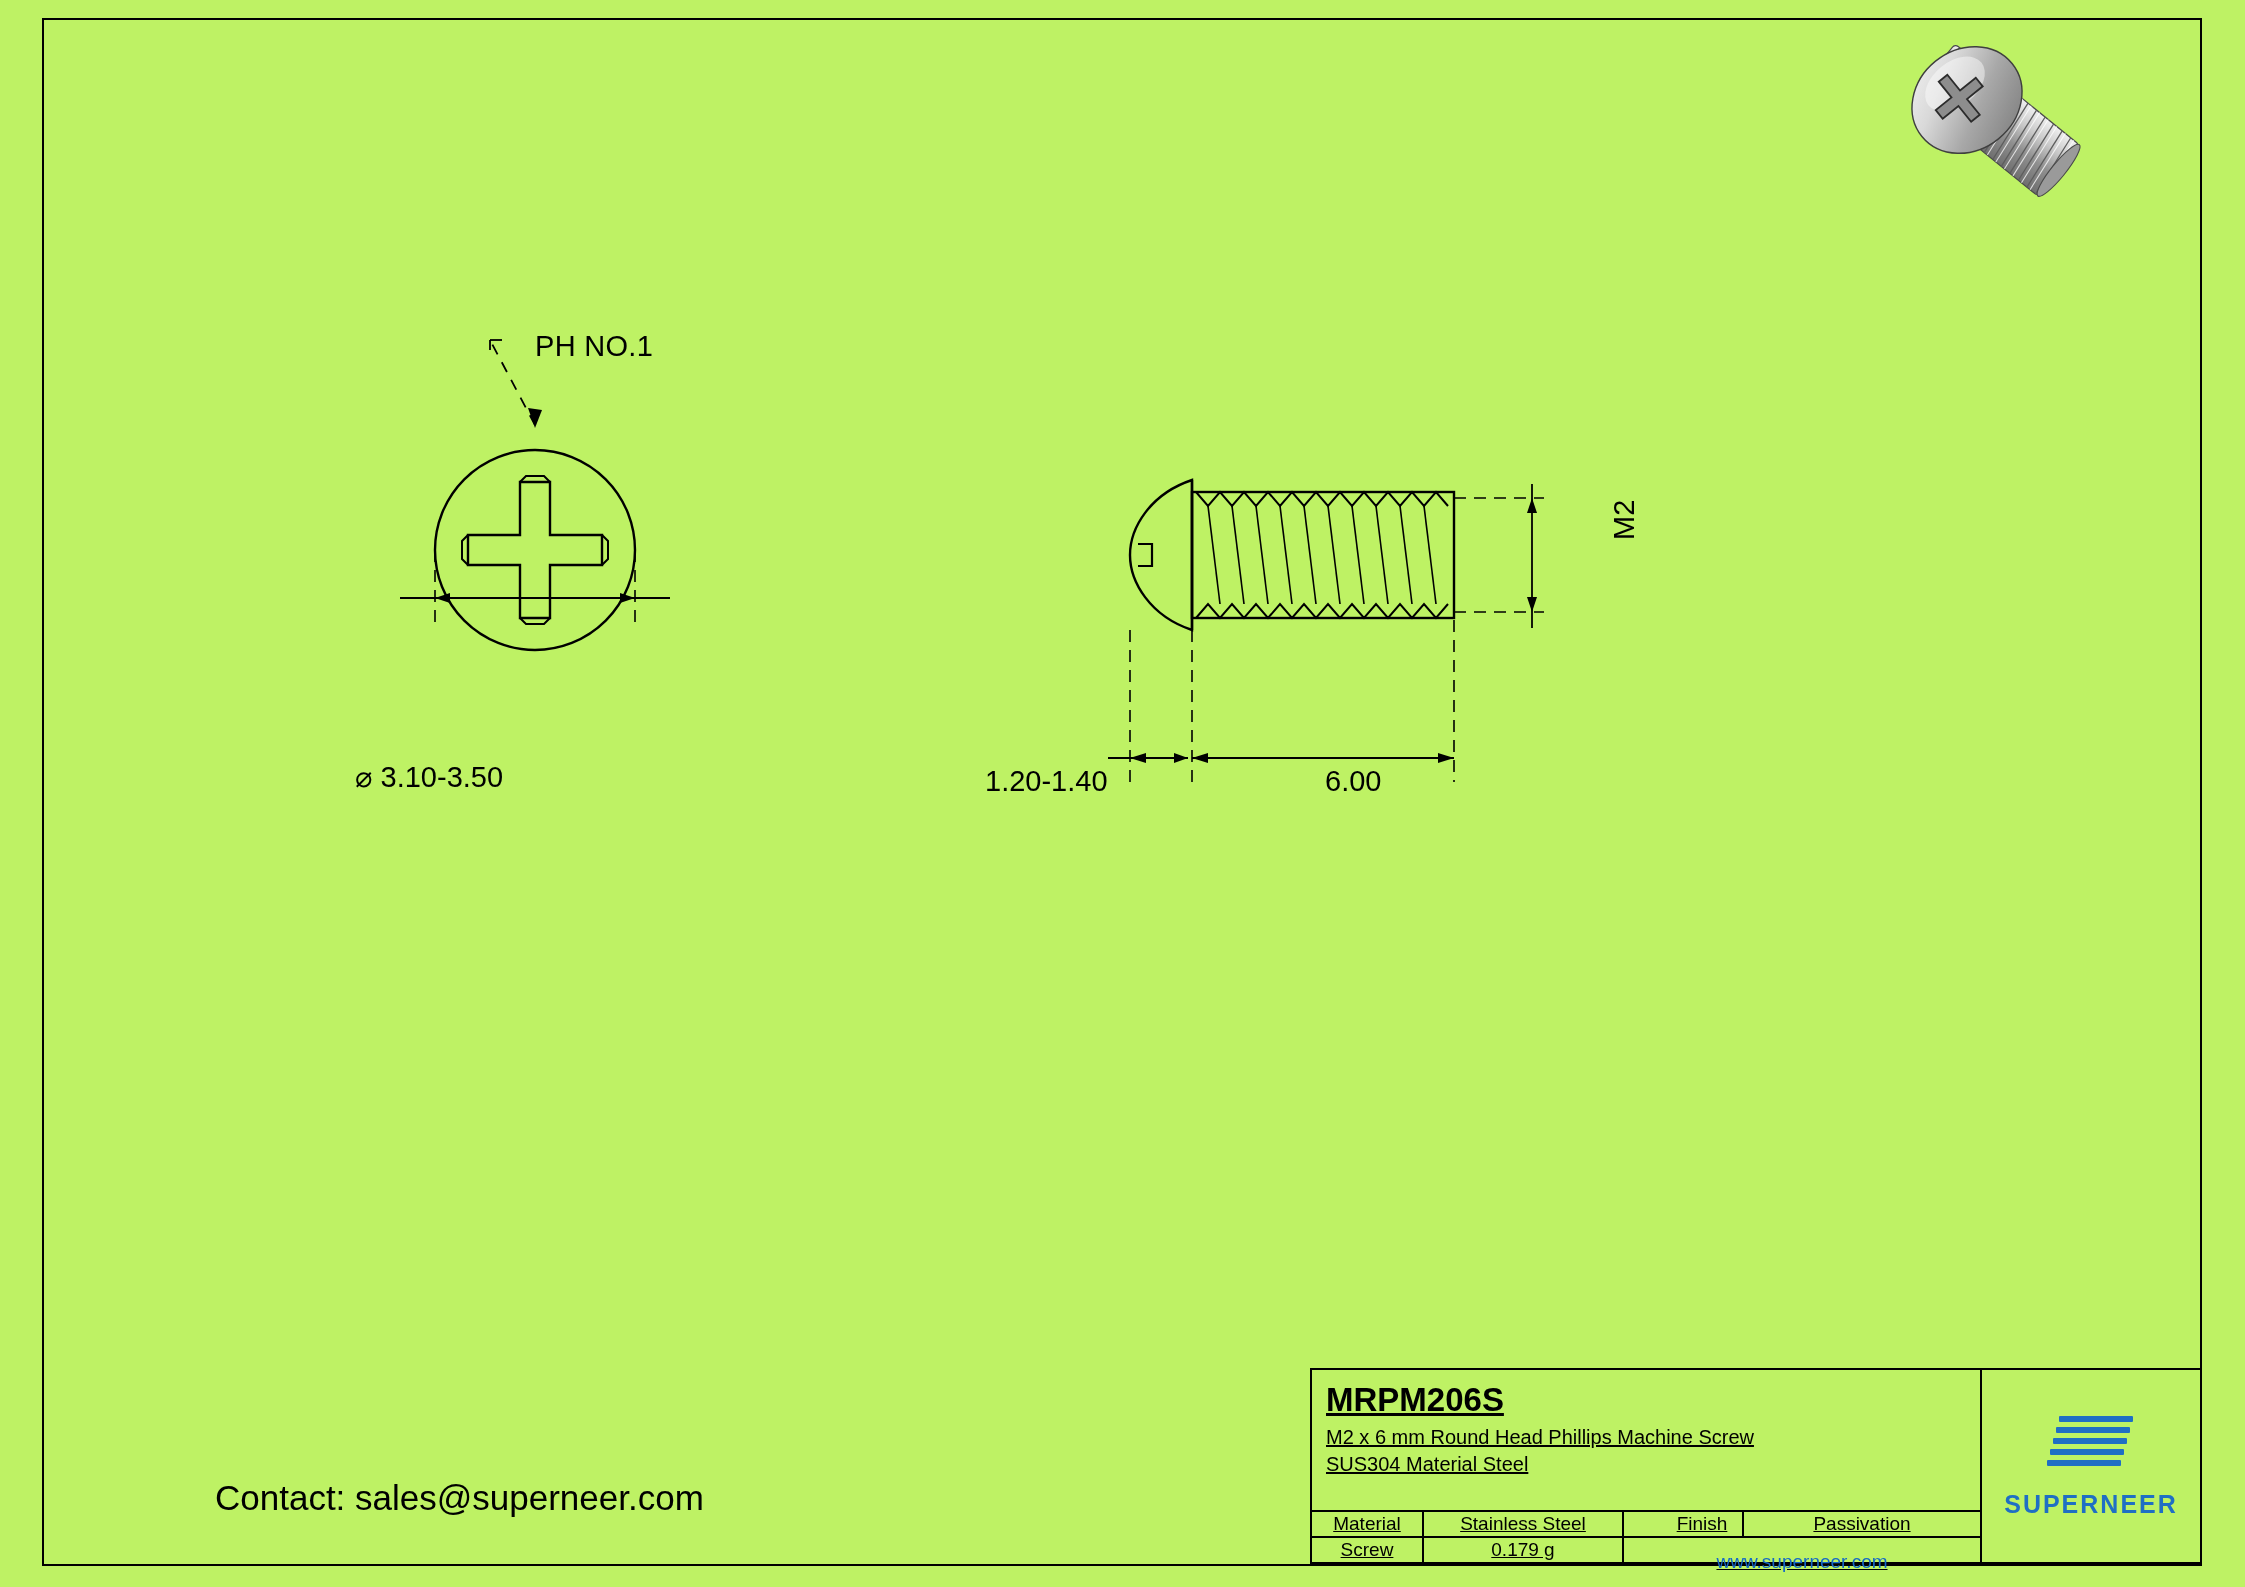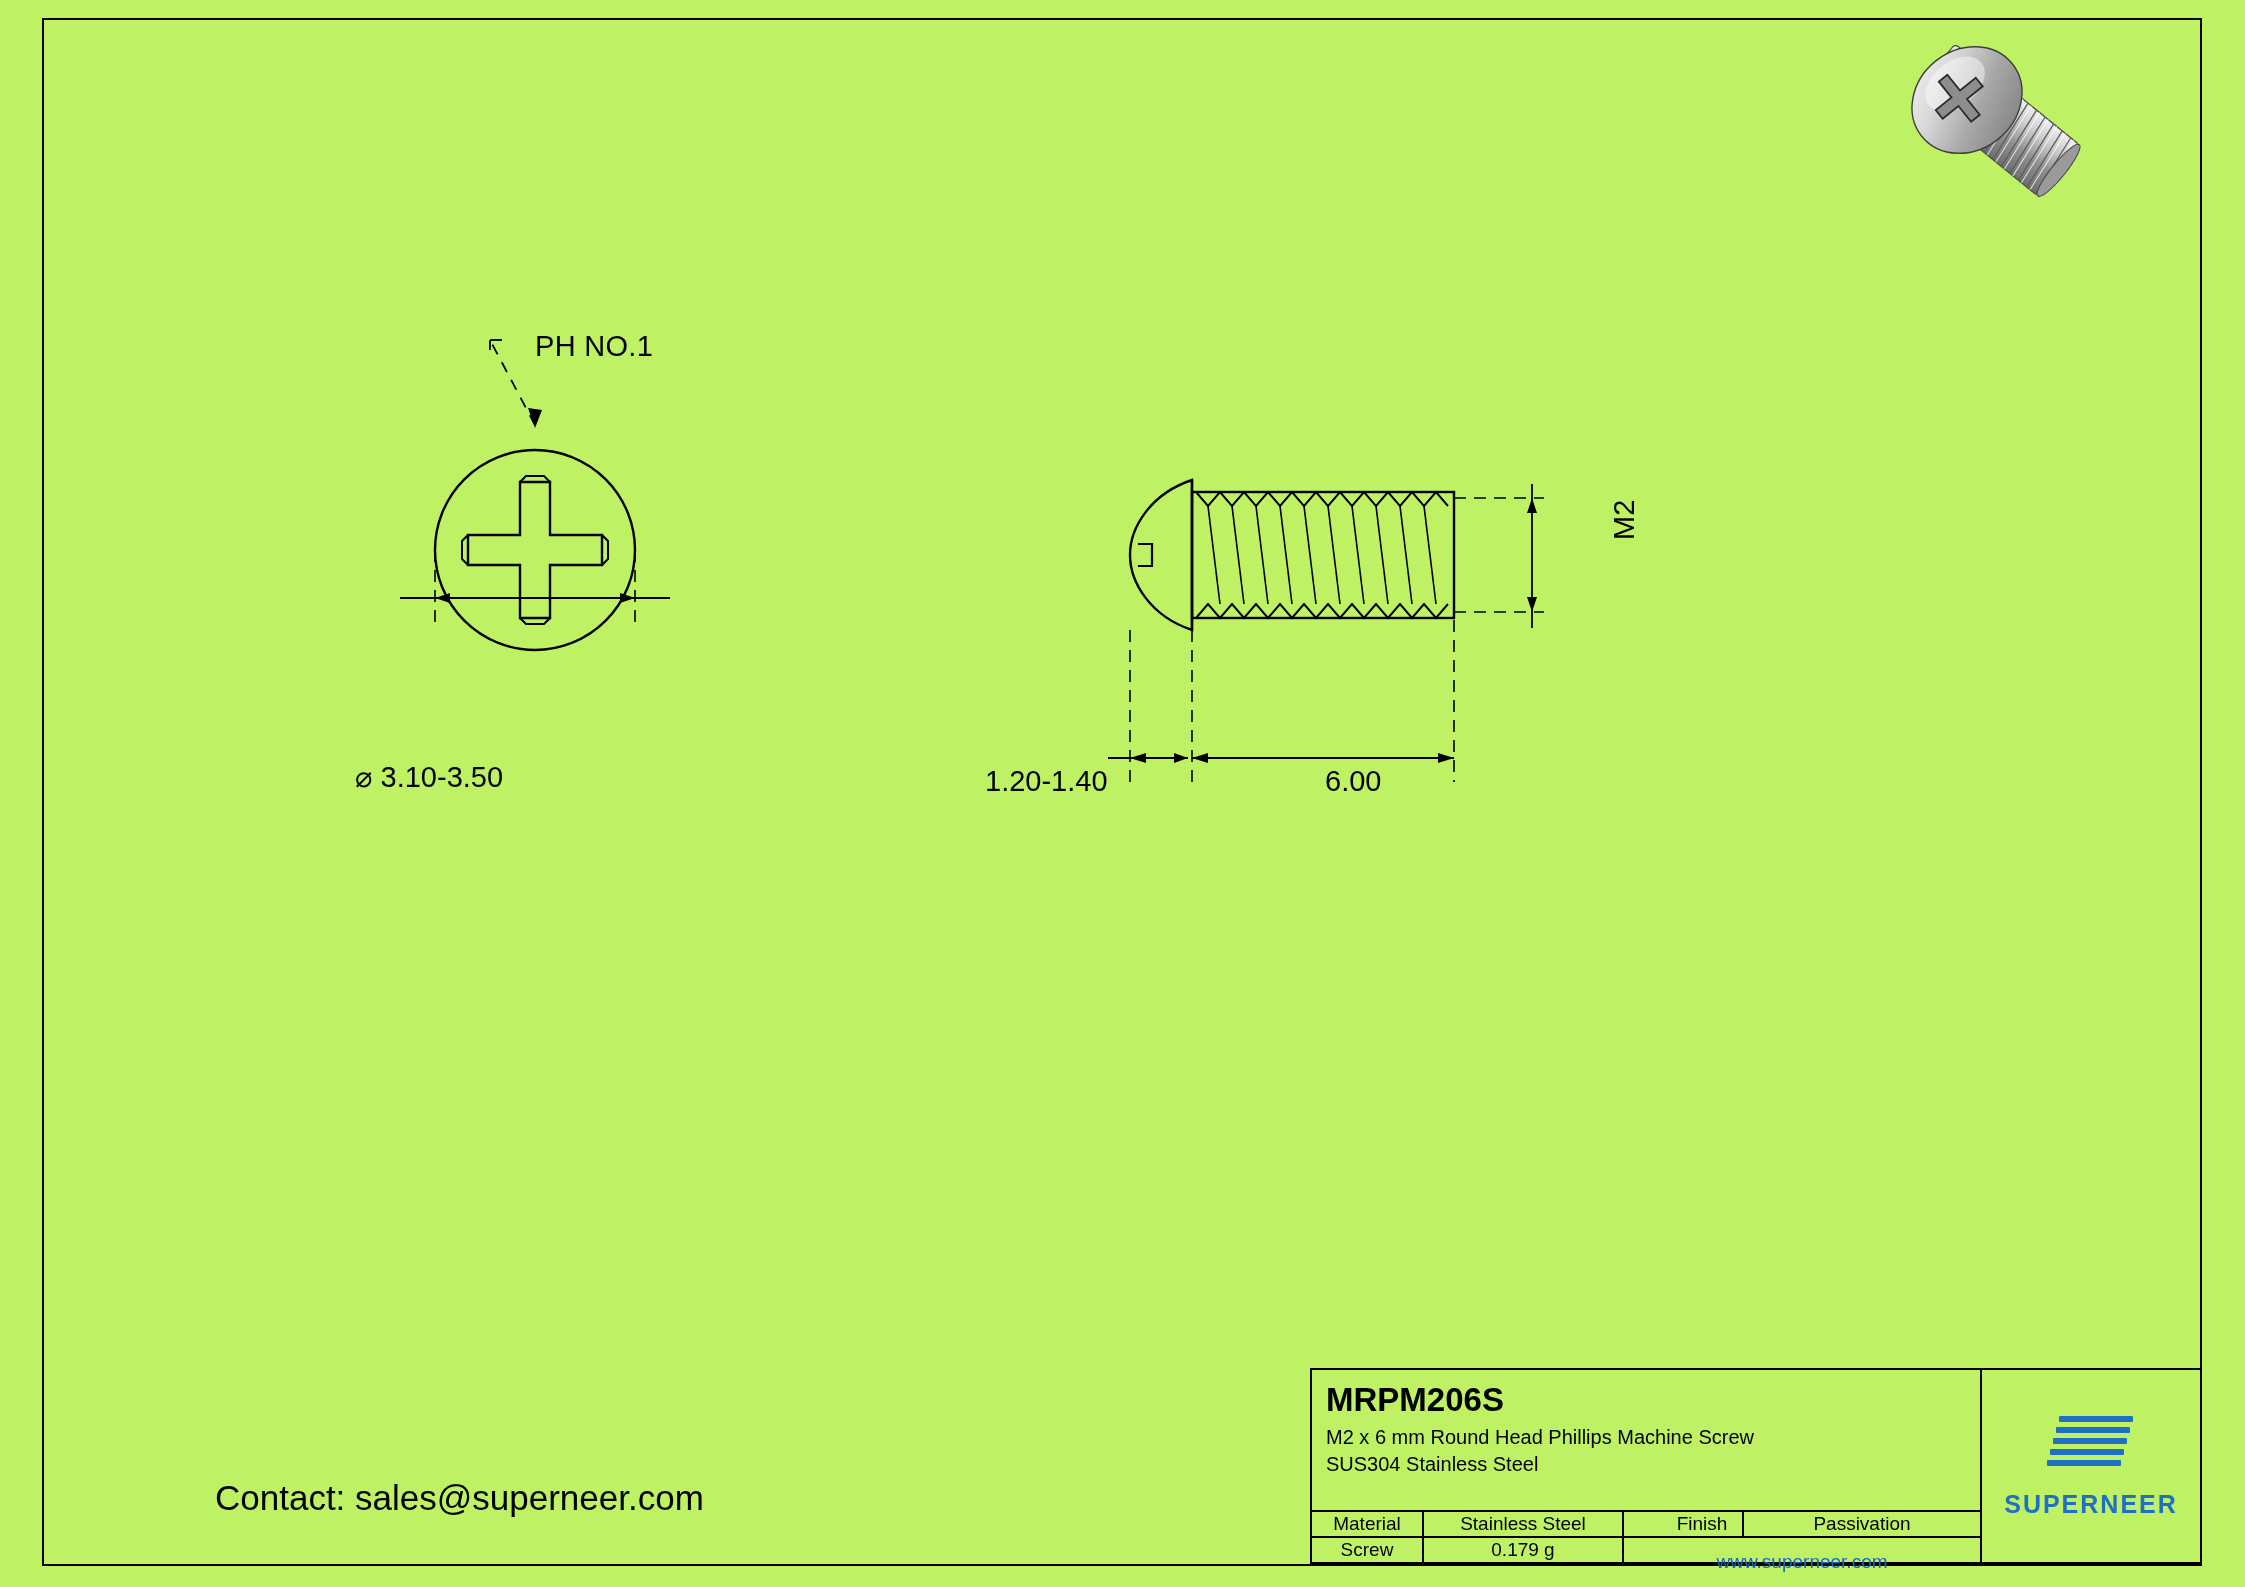--- a/index.html
+++ b/index.html
@@ -117,20 +117,21 @@
     border: 2px solid #000;
     box-sizing: border-box;
     display: flex;
   }
   .tb-left {
     width: 670px;
     border-right: 2px solid #000;
     box-sizing: border-box;
     display: flex;
     flex-direction: column;
+    text-decoration: underline;
   }
   .tb-top {
     flex: 1;
     padding: 12px 14px 0 14px;
     box-sizing: border-box;
   }
   .tb-code {
     font-size: 33px;
     font-weight: bold;
     color: #000;
@@ -380,21 +381,21 @@
   <div class="dim-head">1.20-1.40</div>
   <div class="dim-m2">M2</div>
 
   <div class="contact">Contact: sales@superneer.com</div>
 
   <div class="title-block">
     <div class="tb-left">
       <div class="tb-top">
         <div class="tb-code">MRPM206S</div>
         <div class="tb-desc">M2 x 6 mm Round Head Phillips Machine Screw</div>
-        <div class="tb-desc">SUS304 Stainless Steel</div>
+        <div class="tb-desc">SUS304 Material Steel</div>
       </div>
       <div class="tb-rows">
         <div class="tb-row">
           <div class="tb-cell c-label">Material</div>
           <div class="tb-cell c-value">Stainless Steel</div>
           <div class="tb-cell c-label2">Finish</div>
           <div class="tb-cell c-value2">Passivation</div>
         </div>
         <div class="tb-row">
           <div class="tb-cell c-label">Screw</div>

